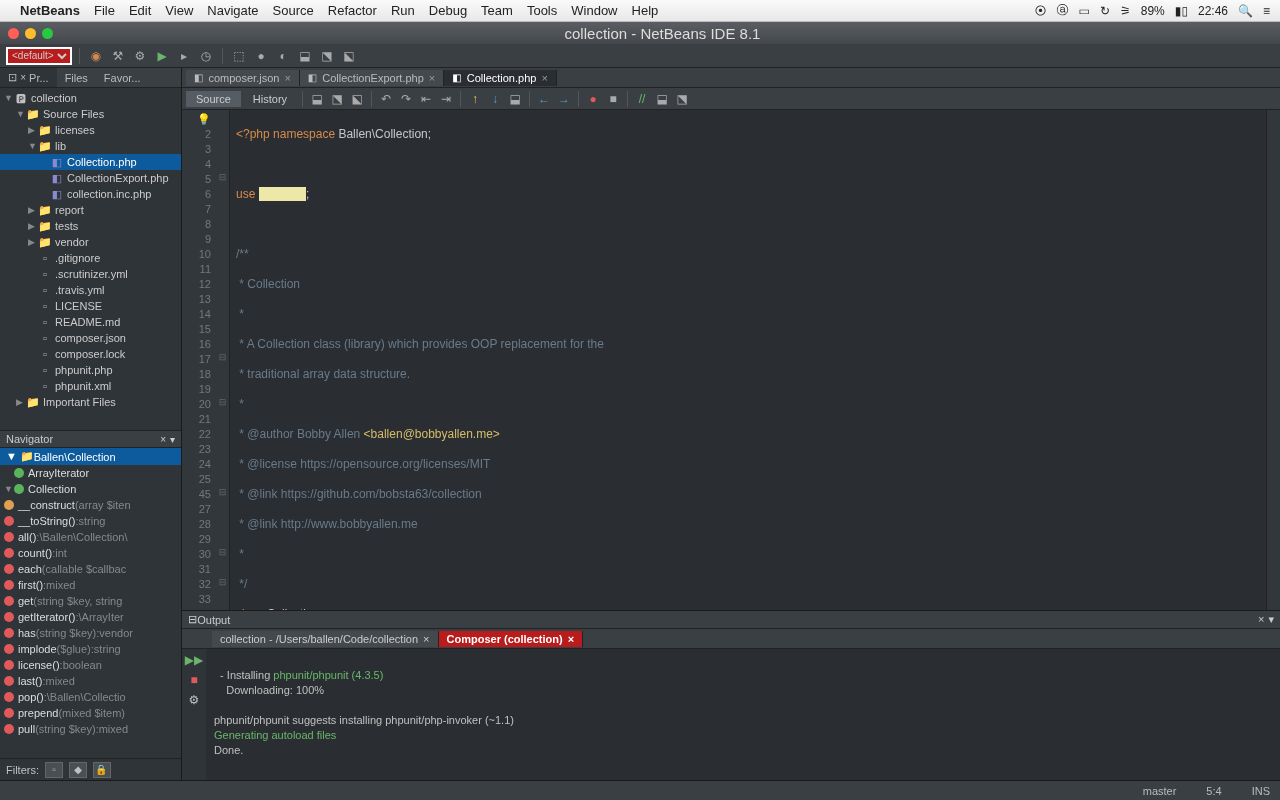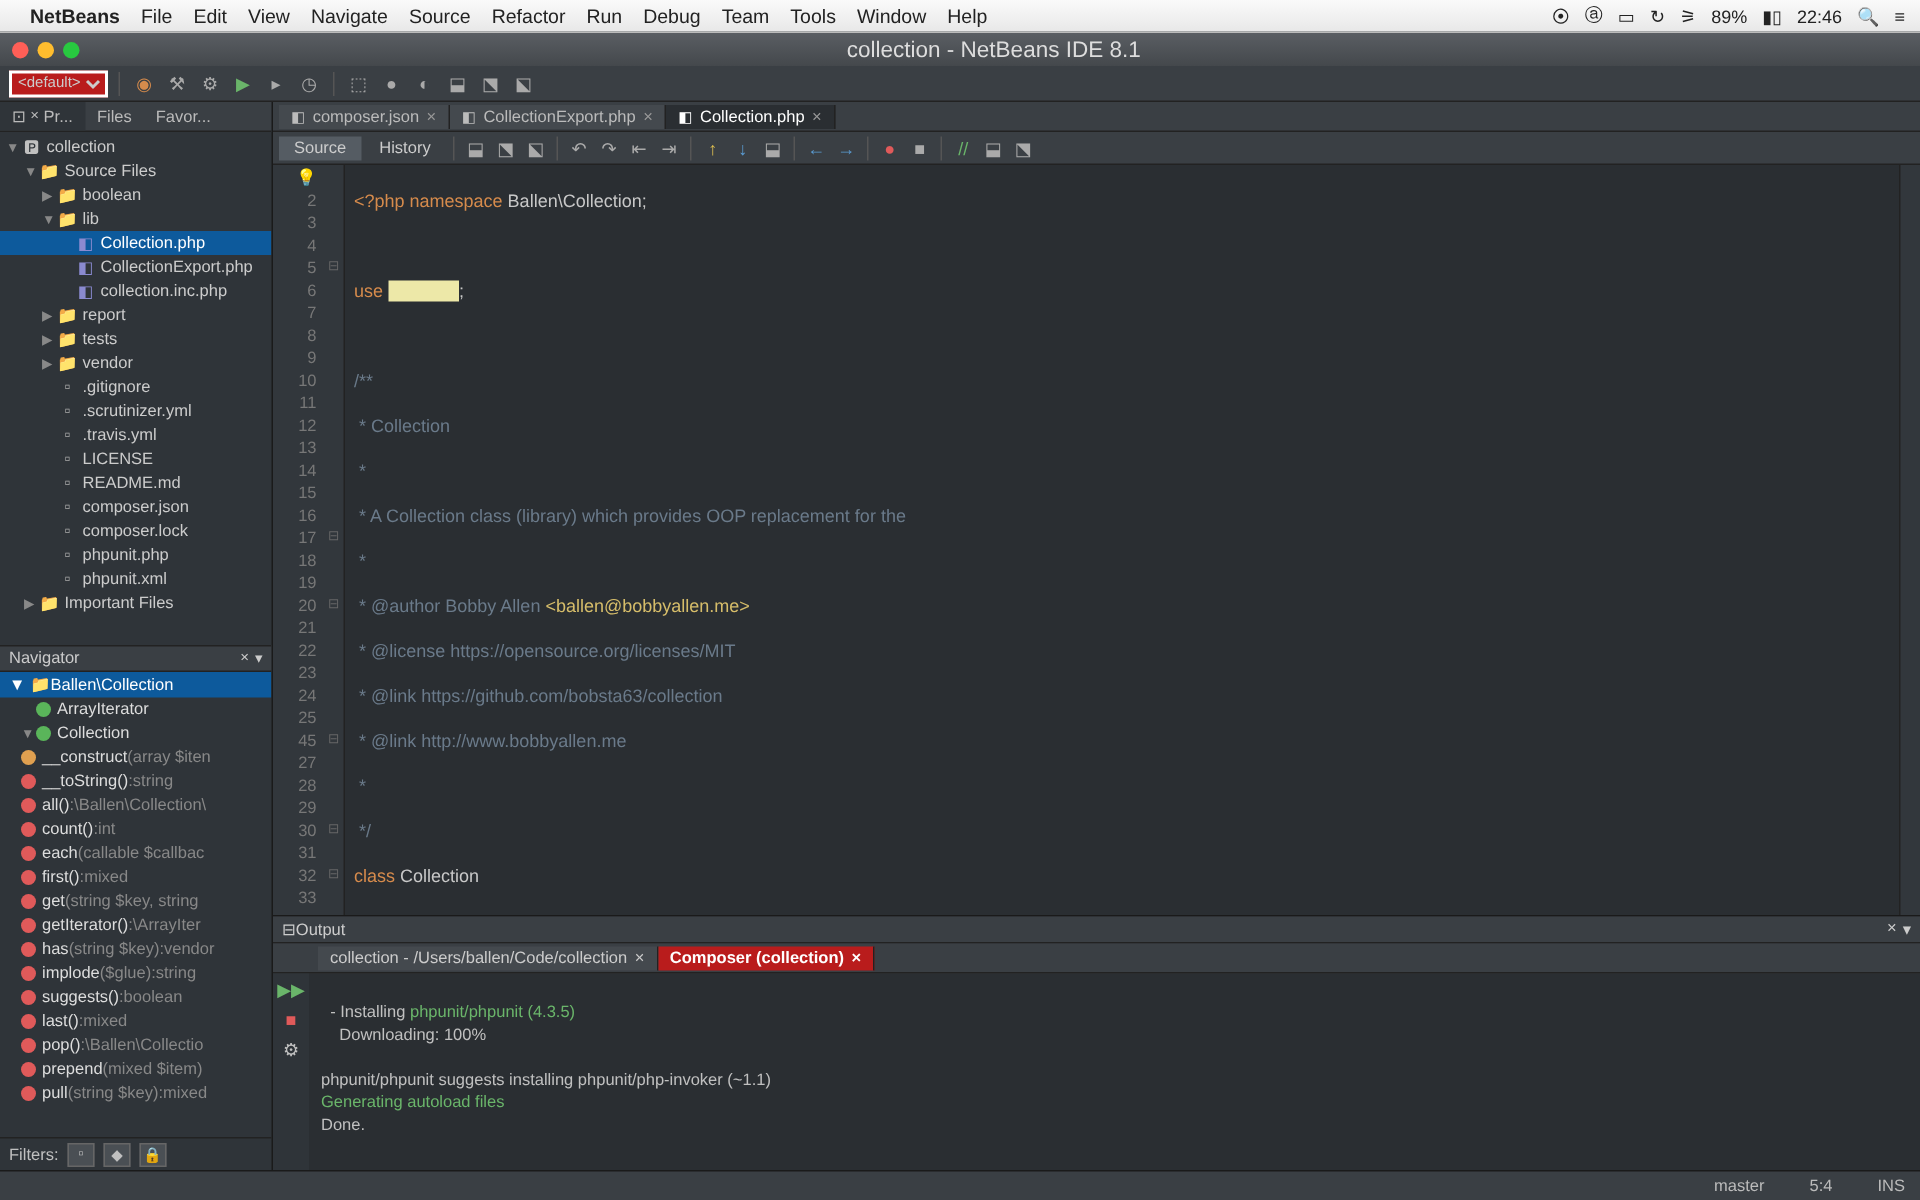--- a/index.html
+++ b/index.html
@@ -44,21 +44,21 @@
 .tree-icon { width:14px; text-align:center; margin-right:3px; font-size:11px; }
 .tree-label { color:#ccc; }
 .tree-item.selected .tree-label { color:#fff; }
 .indent-1 { padding-left:16px; } .indent-2 { padding-left:28px; } .indent-3 { padding-left:40px; }
 
 
 .nav-header { height:18px; background:#3a3f44; border-top:1px solid #222; border-bottom:1px solid #222; display:flex; align-items:center; padding:0 6px; font-size:11px; color:#ccc; }
 .nav-header .controls { margin-left:auto; display:flex; gap:4px; font-size:10px; }
 .nav-body { flex:0 0 310px; overflow:auto; font-size:11px; }
 .nav-breadcrumb { background:#0d5a9c; color:#fff; padding:2px 6px; font-size:11px; display:flex; align-items:center; }
-.nav-item { display:flex; align-items:center; height:16px; padding-left:14px; cursor:pointer; white-space:nowrap; }
+.nav-item { display:flex; align-items:center; height:16px; padding-left:4px; cursor:pointer; white-space:nowrap; }
 .nav-dot { width:10px; height:10px; border-radius:50%; background:#e05a5a; margin-right:4px; flex-shrink:0; }
 .nav-dot.green { background:#5ab55a; }
 .nav-dot.orange { background:#e0a050; }
 .nav-name { color:#ddd; }
 .nav-sig { color:#888; }
 
 
 .filter-bar { height:22px; border-top:1px solid #222; display:flex; align-items:center; padding:0 6px; font-size:11px; gap:6px; }
 .filter-btn { width:18px; height:16px; background:#4a4f54; border:1px solid #666; display:flex; align-items:center; justify-content:center; font-size:10px; cursor:pointer; }
 
@@ -191,21 +191,21 @@
           <span class="tree-label">collection</span>
         </div>
       <div class="tree-item indent-1">
           <span class="tree-arrow">▼</span>
           <span class="tree-icon folder-ico">📁</span>
           <span class="tree-label">Source Files</span>
         </div>
       <div class="tree-item indent-2">
           <span class="tree-arrow">▶</span>
           <span class="tree-icon folder-ico">📁</span>
-          <span class="tree-label">boolean</span>
+          <span class="tree-label">licenses</span>
         </div>
       <div class="tree-item indent-2">
           <span class="tree-arrow">▼</span>
           <span class="tree-icon folder-ico">📁</span>
           <span class="tree-label">lib</span>
         </div>
       <div class="tree-item indent-3 selected">
           <span class="tree-arrow"></span>
           <span class="tree-icon php-ico">◧</span>
           <span class="tree-label">Collection.php</span>
@@ -354,21 +354,21 @@
           <span class="nav-name">has</span>
           <span class="nav-sig">(string $key):vendor</span>
         </div>
       <div class="nav-item indent-2">
           <span class="nav-dot"></span>
           <span class="nav-name">implode</span>
           <span class="nav-sig">($glue):string</span>
         </div>
       <div class="nav-item indent-2">
           <span class="nav-dot"></span>
-          <span class="nav-name">suggests()</span>
+          <span class="nav-name">license()</span>
           <span class="nav-sig">:boolean</span>
         </div>
       <div class="nav-item indent-2">
           <span class="nav-dot"></span>
           <span class="nav-name">last()</span>
           <span class="nav-sig">:mixed</span>
         </div>
       <div class="nav-item indent-2">
           <span class="nav-dot"></span>
           <span class="nav-name">pop()</span>
@@ -513,20 +513,21 @@
       </div>
       <div class="code">
 <div class="code-line"><span class="kw">&lt;?php</span><span class="kw"> namespace</span><span class="plain"> Ballen\Collection;</span></div>
 <div class="code-line"></div>
 <div class="code-line"><span class="kw">use </span><span class="hl-box">             </span><span class="plain">;</span></div>
 <div class="code-line"></div>
 <div class="code-line"><span class="com">/**</span></div>
 <div class="code-line"><span class="com"> * Collection</span></div>
 <div class="code-line"><span class="com"> *</span></div>
 <div class="code-line"><span class="com"> * A Collection class (library) which provides OOP replacement for the</span></div>
+<div class="code-line"><span class="com"> * traditional array data structure.</span></div>
 <div class="code-line"><span class="com"> *</span></div>
 <div class="code-line"><span class="com"> * @author Bobby Allen </span><span class="fn">&lt;ballen@bobbyallen.me&gt;</span></div>
 <div class="code-line"><span class="com"> * @license https://opensource.org/licenses/MIT</span></div>
 <div class="code-line"><span class="com"> * @link https://github.com/bobsta63/collection</span></div>
 <div class="code-line"><span class="com"> * @link http://www.bobbyallen.me</span></div>
 <div class="code-line"><span class="com"> *</span></div>
 <div class="code-line"><span class="com"> */</span></div>
 <div class="code-line"><span class="kw">class </span><span class="plain">Collection</span></div>
 
 

